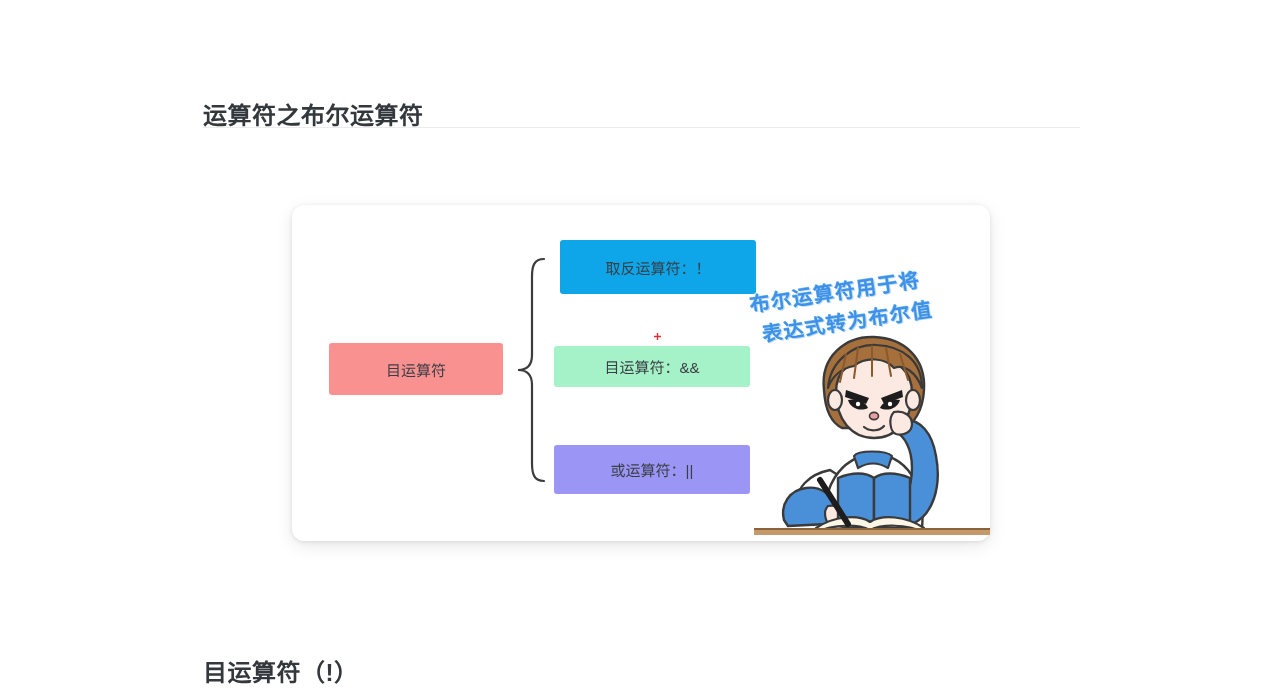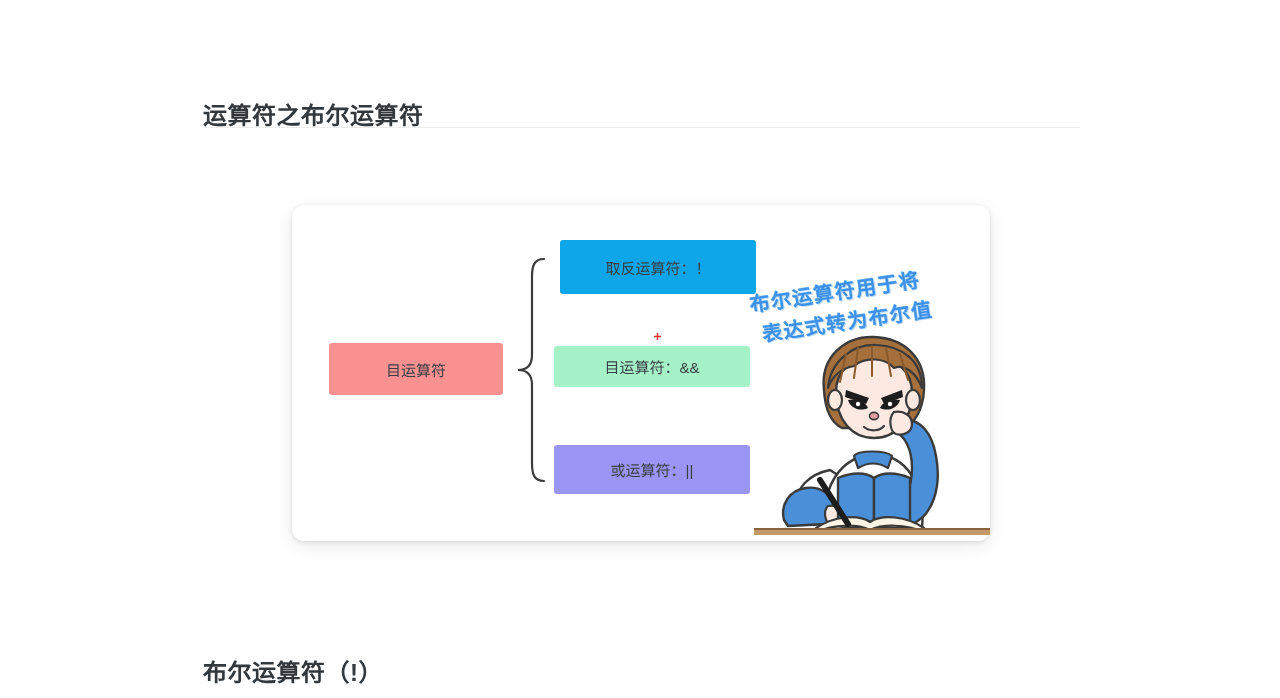--- a/index.html
+++ b/index.html
@@ -222,13 +222,13 @@
 
       <path d="M66 152 L94 196" stroke="#1d1d1d" stroke-width="6" stroke-linecap="round"></path>
 
       <rect x="0" y="200" width="236" height="7" fill="#c59a6b"></rect>
       <rect x="0" y="200" width="236" height="2" fill="#8a6239"></rect>
     </svg>
 
   </div>
 </div>
 
-<div class="heading" id="heading-sub">布尔运算符（!）</div>
+<div class="heading" id="heading-sub">目运算符（!）</div>
 
 </body></html>

